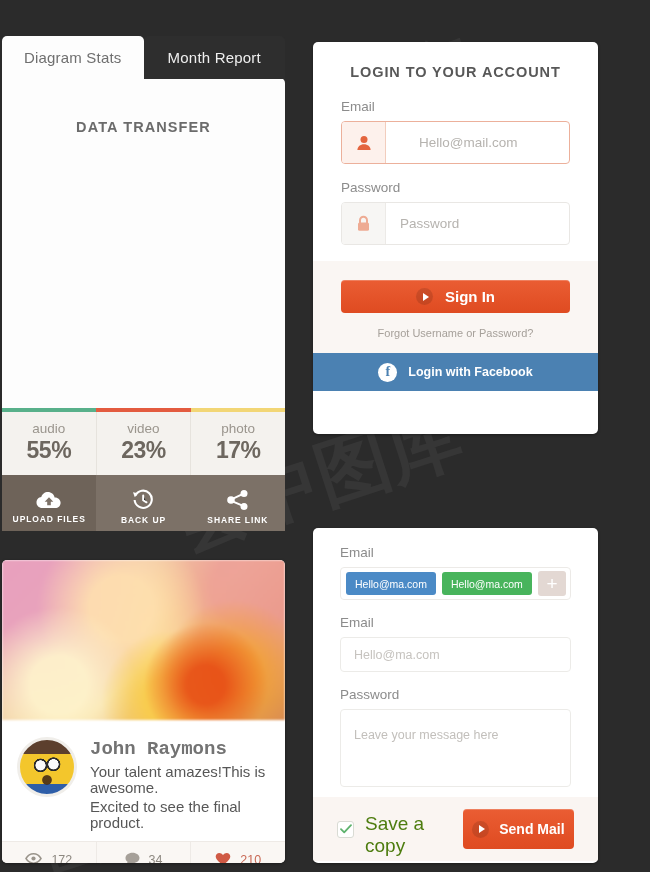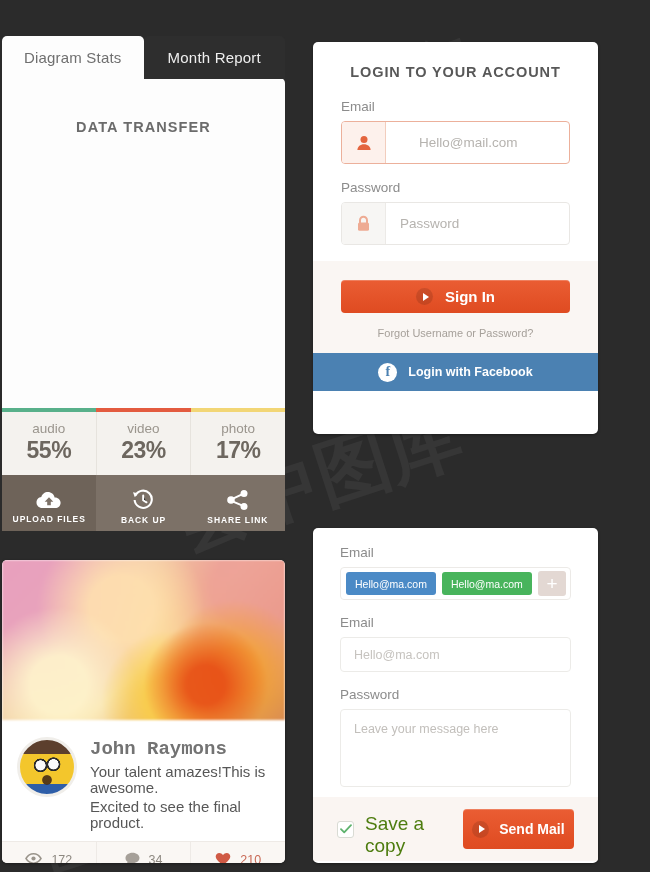--- a/index.html
+++ b/index.html
@@ -287,21 +287,21 @@
     margin-bottom: 15px;
     background: #fff;
   }
   .text-input::placeholder { color: #c6c3bf; }
   .textarea {
     width: 100%; height: 78px;
     border: 1px solid #ecebe8;
     border-radius: 4px;
     outline: none;
     resize: none;
-    padding: 12px 13px;
+    padding: 18px 13px;
     font-family: "Liberation Sans", sans-serif;
     font-size: 12.5px;
     color: #9d9d9d;
     background: #fff;
   }
   .textarea::placeholder { color: #c2bfbb; }
 
   .mail-footer {
     background: #faf5f2;
     height: 64px;

